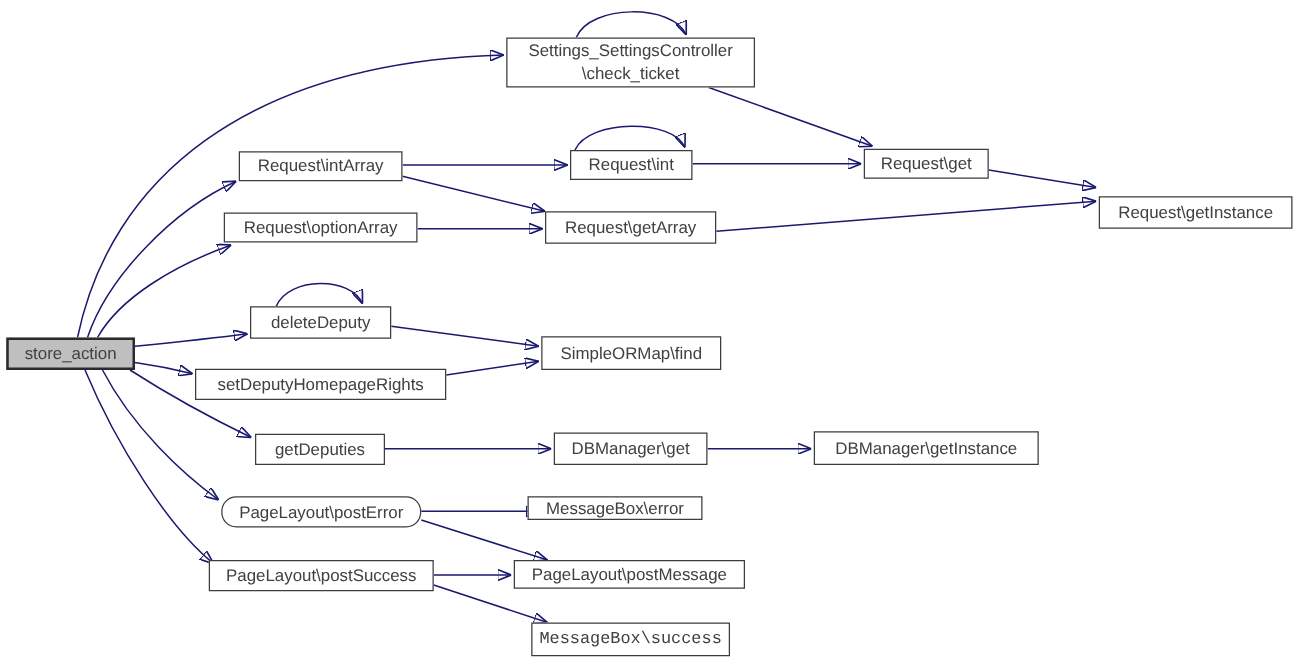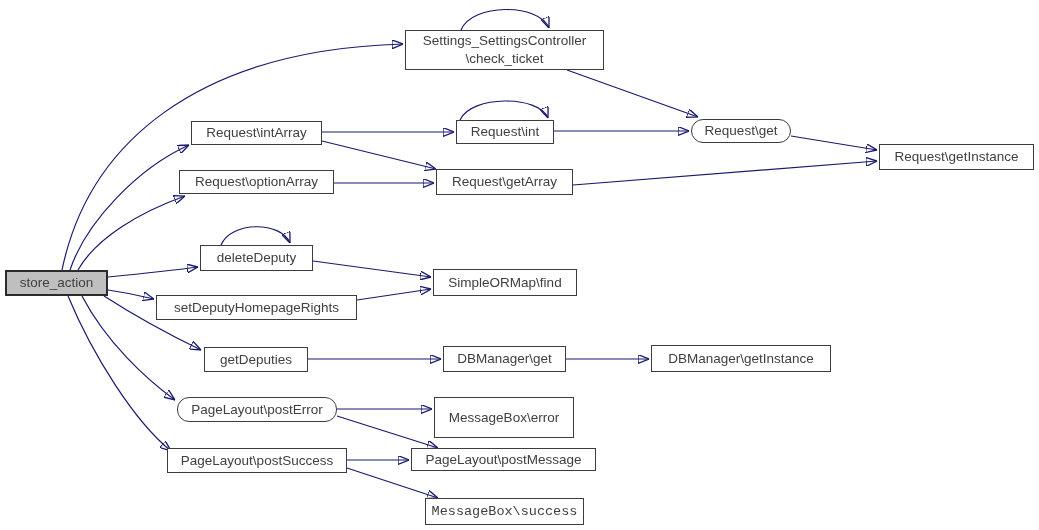--- a/index.html
+++ b/index.html
@@ -88,25 +88,25 @@
   </div>
 
   <div class="node" style="left:191px; top:121px; width:131px; height:24px;">
     <span>Request\intArray</span>
   </div>
 
   <div class="node" style="left:456px; top:120px; width:98px; height:24px;">
     <span>Request\int</span>
   </div>
 
-  <div class="node" style="left:691px; top:119px; width:100px; height:24px;border-radius:12px;">
+  <div class="node" style="left:691px; top:119px; width:100px; height:24px;">
     <span>Request\get</span>
   </div>
 
-  <div class="node" style="left:879px; top:144px; width:155px; height:26px;">
+  <div class="node" style="left:879px; top:157px; width:155px; height:26px;">
     <span>Request\getInstance</span>
   </div>
 
   <div class="node" style="left:179px; top:170px; width:155px; height:24px;">
     <span>Request\optionArray</span>
   </div>
 
   <div class="node" style="left:436px; top:169px; width:137px; height:26px;">
     <span>Request\getArray</span>
   </div>
@@ -132,21 +132,21 @@
   </div>
 
   <div class="node" style="left:651px; top:345px; width:180px; height:27px;">
     <span>DBManager\getInstance</span>
   </div>
 
   <div class="node" style="left:177px; top:397px; width:160px; height:25px;border-radius:12px;">
     <span>PageLayout\postError</span>
   </div>
 
-  <div class="node" style="left:434px; top:397px; width:140px; height:41px;">
+  <div class="node" style="left:422px; top:397px; width:140px; height:19px;">
     <span>MessageBox\error</span>
   </div>
 
   <div class="node" style="left:167px; top:448px; width:180px; height:25px;">
     <span>PageLayout\postSuccess</span>
   </div>
 
   <div class="node" style="left:411px; top:448px; width:185px; height:23px;">
     <span>PageLayout\postMessage</span>
   </div>

